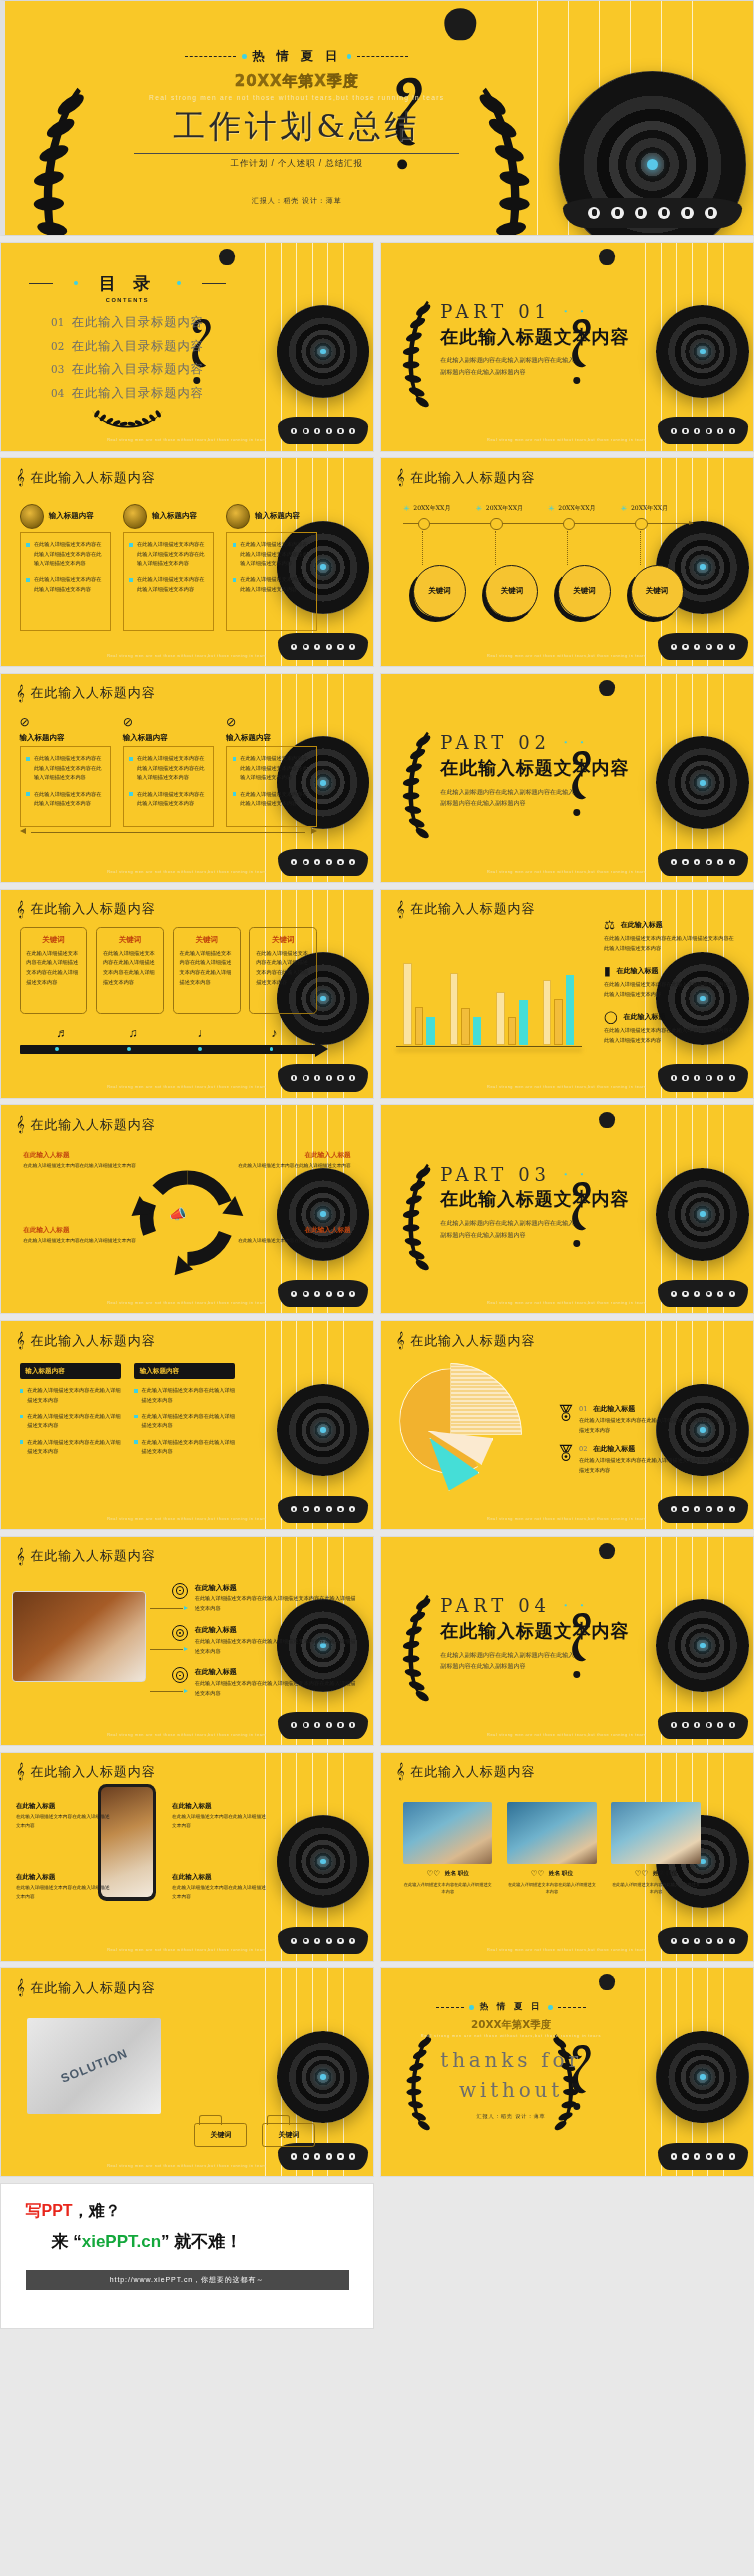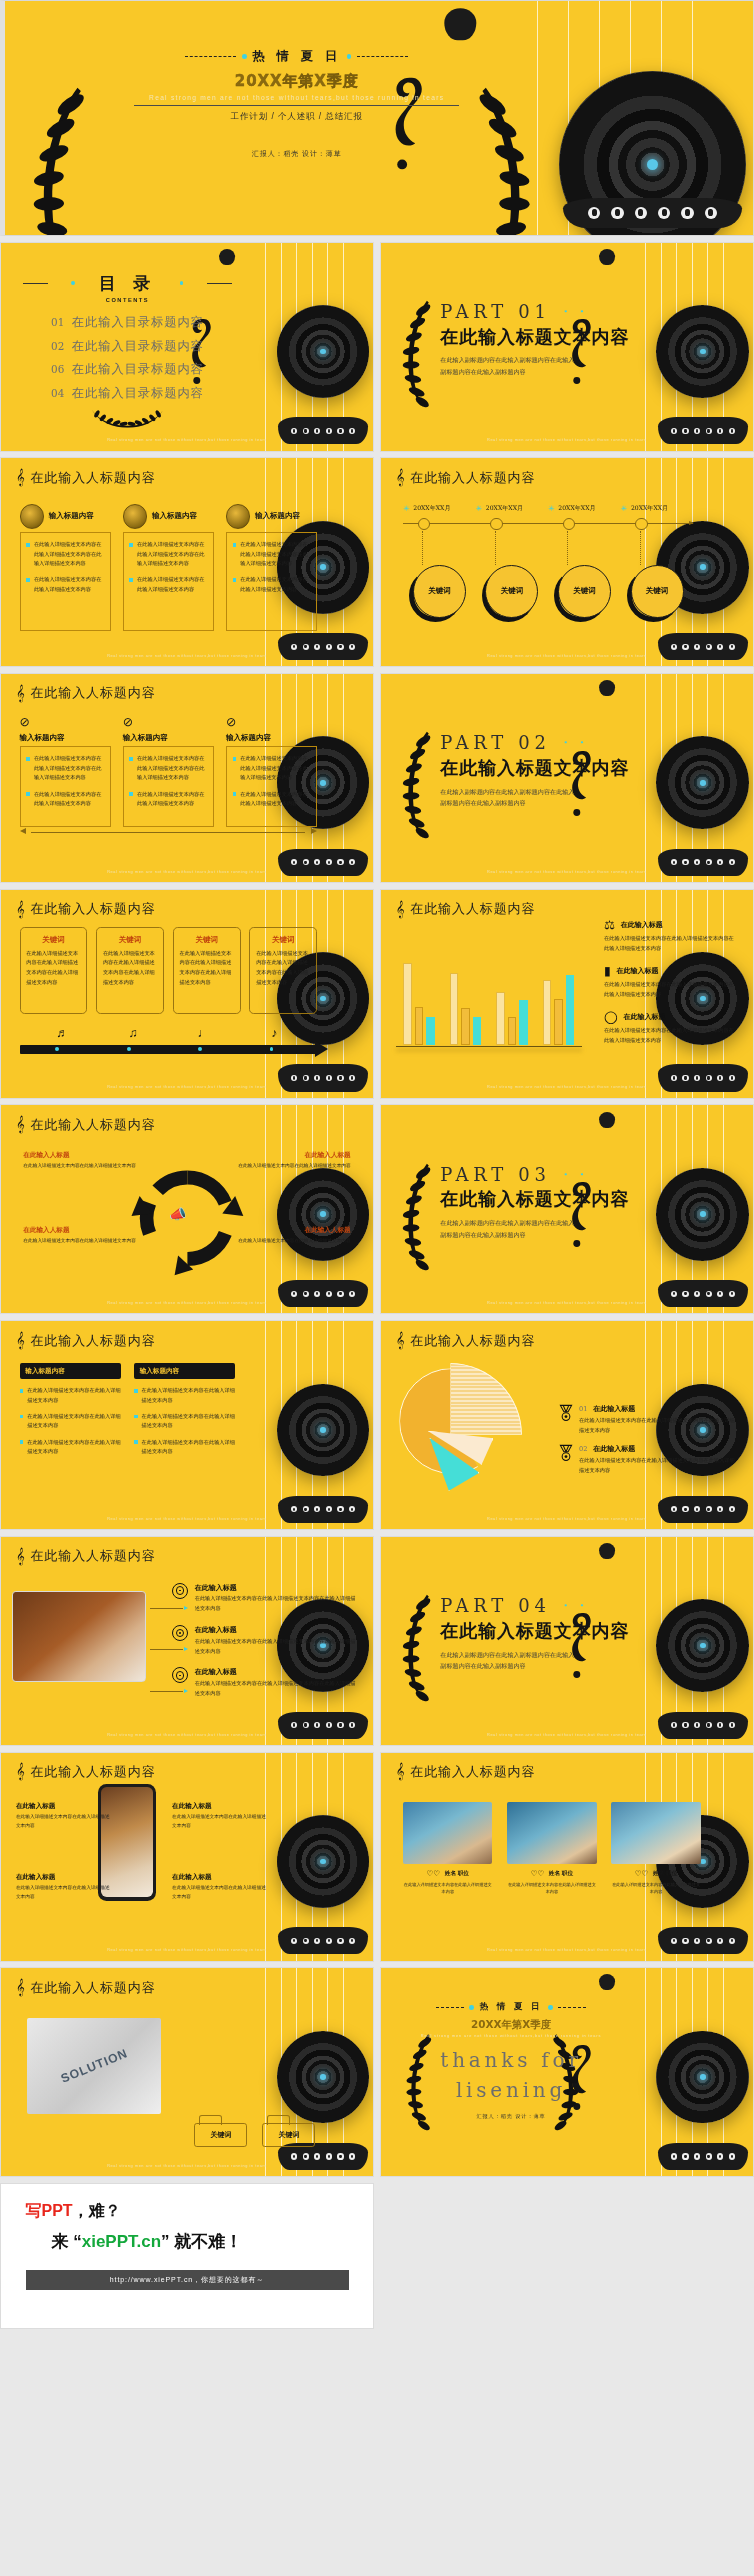--- a/index.html
+++ b/index.html
@@ -106,21 +106,21 @@
   
   .sh { position:absolute; left:4%; top:5%; display:flex; align-items:center; gap:5.7px; }
   .sh .clef { font-size:15px; color:#151515; line-height:1;
     font-family:"DejaVu Sans", sans-serif; }
   .sh .sht { font-size:13px; color:#1d1d1d; font-family:"DejaVu Serif", serif; letter-spacing:0.9px; }
   .foot-en { position:absolute; left:0; right:0; bottom:4%; text-align:center;
     font-size:3.8px; color:#f2e3b0; letter-spacing:0.6px; }
 
   
   .toc-wrap { position:absolute; left:6%; top:14%; width:56%; text-align:center; }
-  .toc-head { display:flex; align-items:center; justify-content:space-between; gap:21px; }
+  .toc-head { display:flex; align-items:center; justify-content:center; gap:21px; }
   .toc-head .bar { flex:0 0 24.5px; border-top:0.9px solid #333; }
   .toc-head .dot { width:3.8px; height:3.8px; background:#3fd2e3; border-radius:50%; }
   .toc-head h2 { font-size:17px; letter-spacing:5.7px; color:#1a1a1a;
     font-family:"DejaVu Serif", serif; }
   .toc-en { font-size:5.7px; letter-spacing:1.5px; color:#1c1c1c; margin-top:1.9px; font-weight:bold; }
   .toc-list { margin-top:11.3px; }
   .toc-item { display:flex; gap:7.5px; justify-content:center; align-items:baseline;
     margin:6.6px 0; font-family:"DejaVu Serif", serif; }
   .toc-num { font-size:10.4px; color:#6f6f6f; }
   .toc-txt { font-size:12.3px; color:#6b6b6b; letter-spacing:0.9px; }
@@ -449,20 +449,21 @@
     <div class="ctitle-wrap">
       <div class="tag-line">
         <span class="dash"></span>
         <span class="dot"></span>
         <span class="tag">热 情 夏 日</span>
         <span class="dot"></span>
         <span class="dash"></span>
       </div>
       <div class="c-sub">20XX年第X季度</div>
       <div class="c-en">Real strong men are not those without tears,but those running in tears</div>
+      <div class="c-main">工作计划&amp;总结</div>
       <div class="c-rule"></div>
       <div class="c-foot">工作计划 / 个人述职 / 总结汇报</div>
       <div class="c-cred">汇报人：稻壳    设计：薄草</div>
     </div>
   </div>
 
   <div class="grid">
 
     <div class="slide">
       <div class="guitar">
@@ -502,21 +503,21 @@
         <div class="toc-list">
           <div class="toc-item">
             <span class="toc-num">01</span>
             <span class="toc-txt">在此输入目录标题内容</span>
             </div>
           <div class="toc-item">
             <span class="toc-num">02</span>
             <span class="toc-txt">在此输入目录标题内容</span>
             </div>
           <div class="toc-item">
-            <span class="toc-num">06</span>
+            <span class="toc-num">03</span>
             <span class="toc-txt">在此输入目录标题内容</span>
             </div>
           <div class="toc-item">
             <span class="toc-num">04</span>
             <span class="toc-txt">在此输入目录标题内容</span>
             </div>
         </div>
         <div class="toc-laurel">
             <svg viewBox="0 0 160 40">
               <use href="#laurel-arc"></use>
@@ -1460,21 +1461,21 @@
         <div class="tag-line">
           <span class="dash" style="flex:0 0 28px"></span>
           <span class="dot"></span>
           <span class="tag" style="font-size:8.5px;letter-spacing:2.8px">热 情 夏 日</span>
           <span class="dot"></span>
           <span class="dash" style="flex:0 0 28px"></span>
         </div>
         <div class="th-sub">20XX年第X季度</div>
         <div class="th-en">Real strong men are not those without tears,but those running in tears</div>
         <div class="th-main">thanks  for</div>
-        <div class="th-main" style="margin-top:0">lisening</div>
+        <div class="th-main" style="margin-top:0">without</div>
         <div class="th-cred">汇报人：稻壳    设计：薄草</div>
       </div>
     </div>
 
   </div>
 
   <div class="promo">
     <div class="promo-card">
       <div class="pr1">
         <span class="rd">写PPT</span><span>，难？</span>

